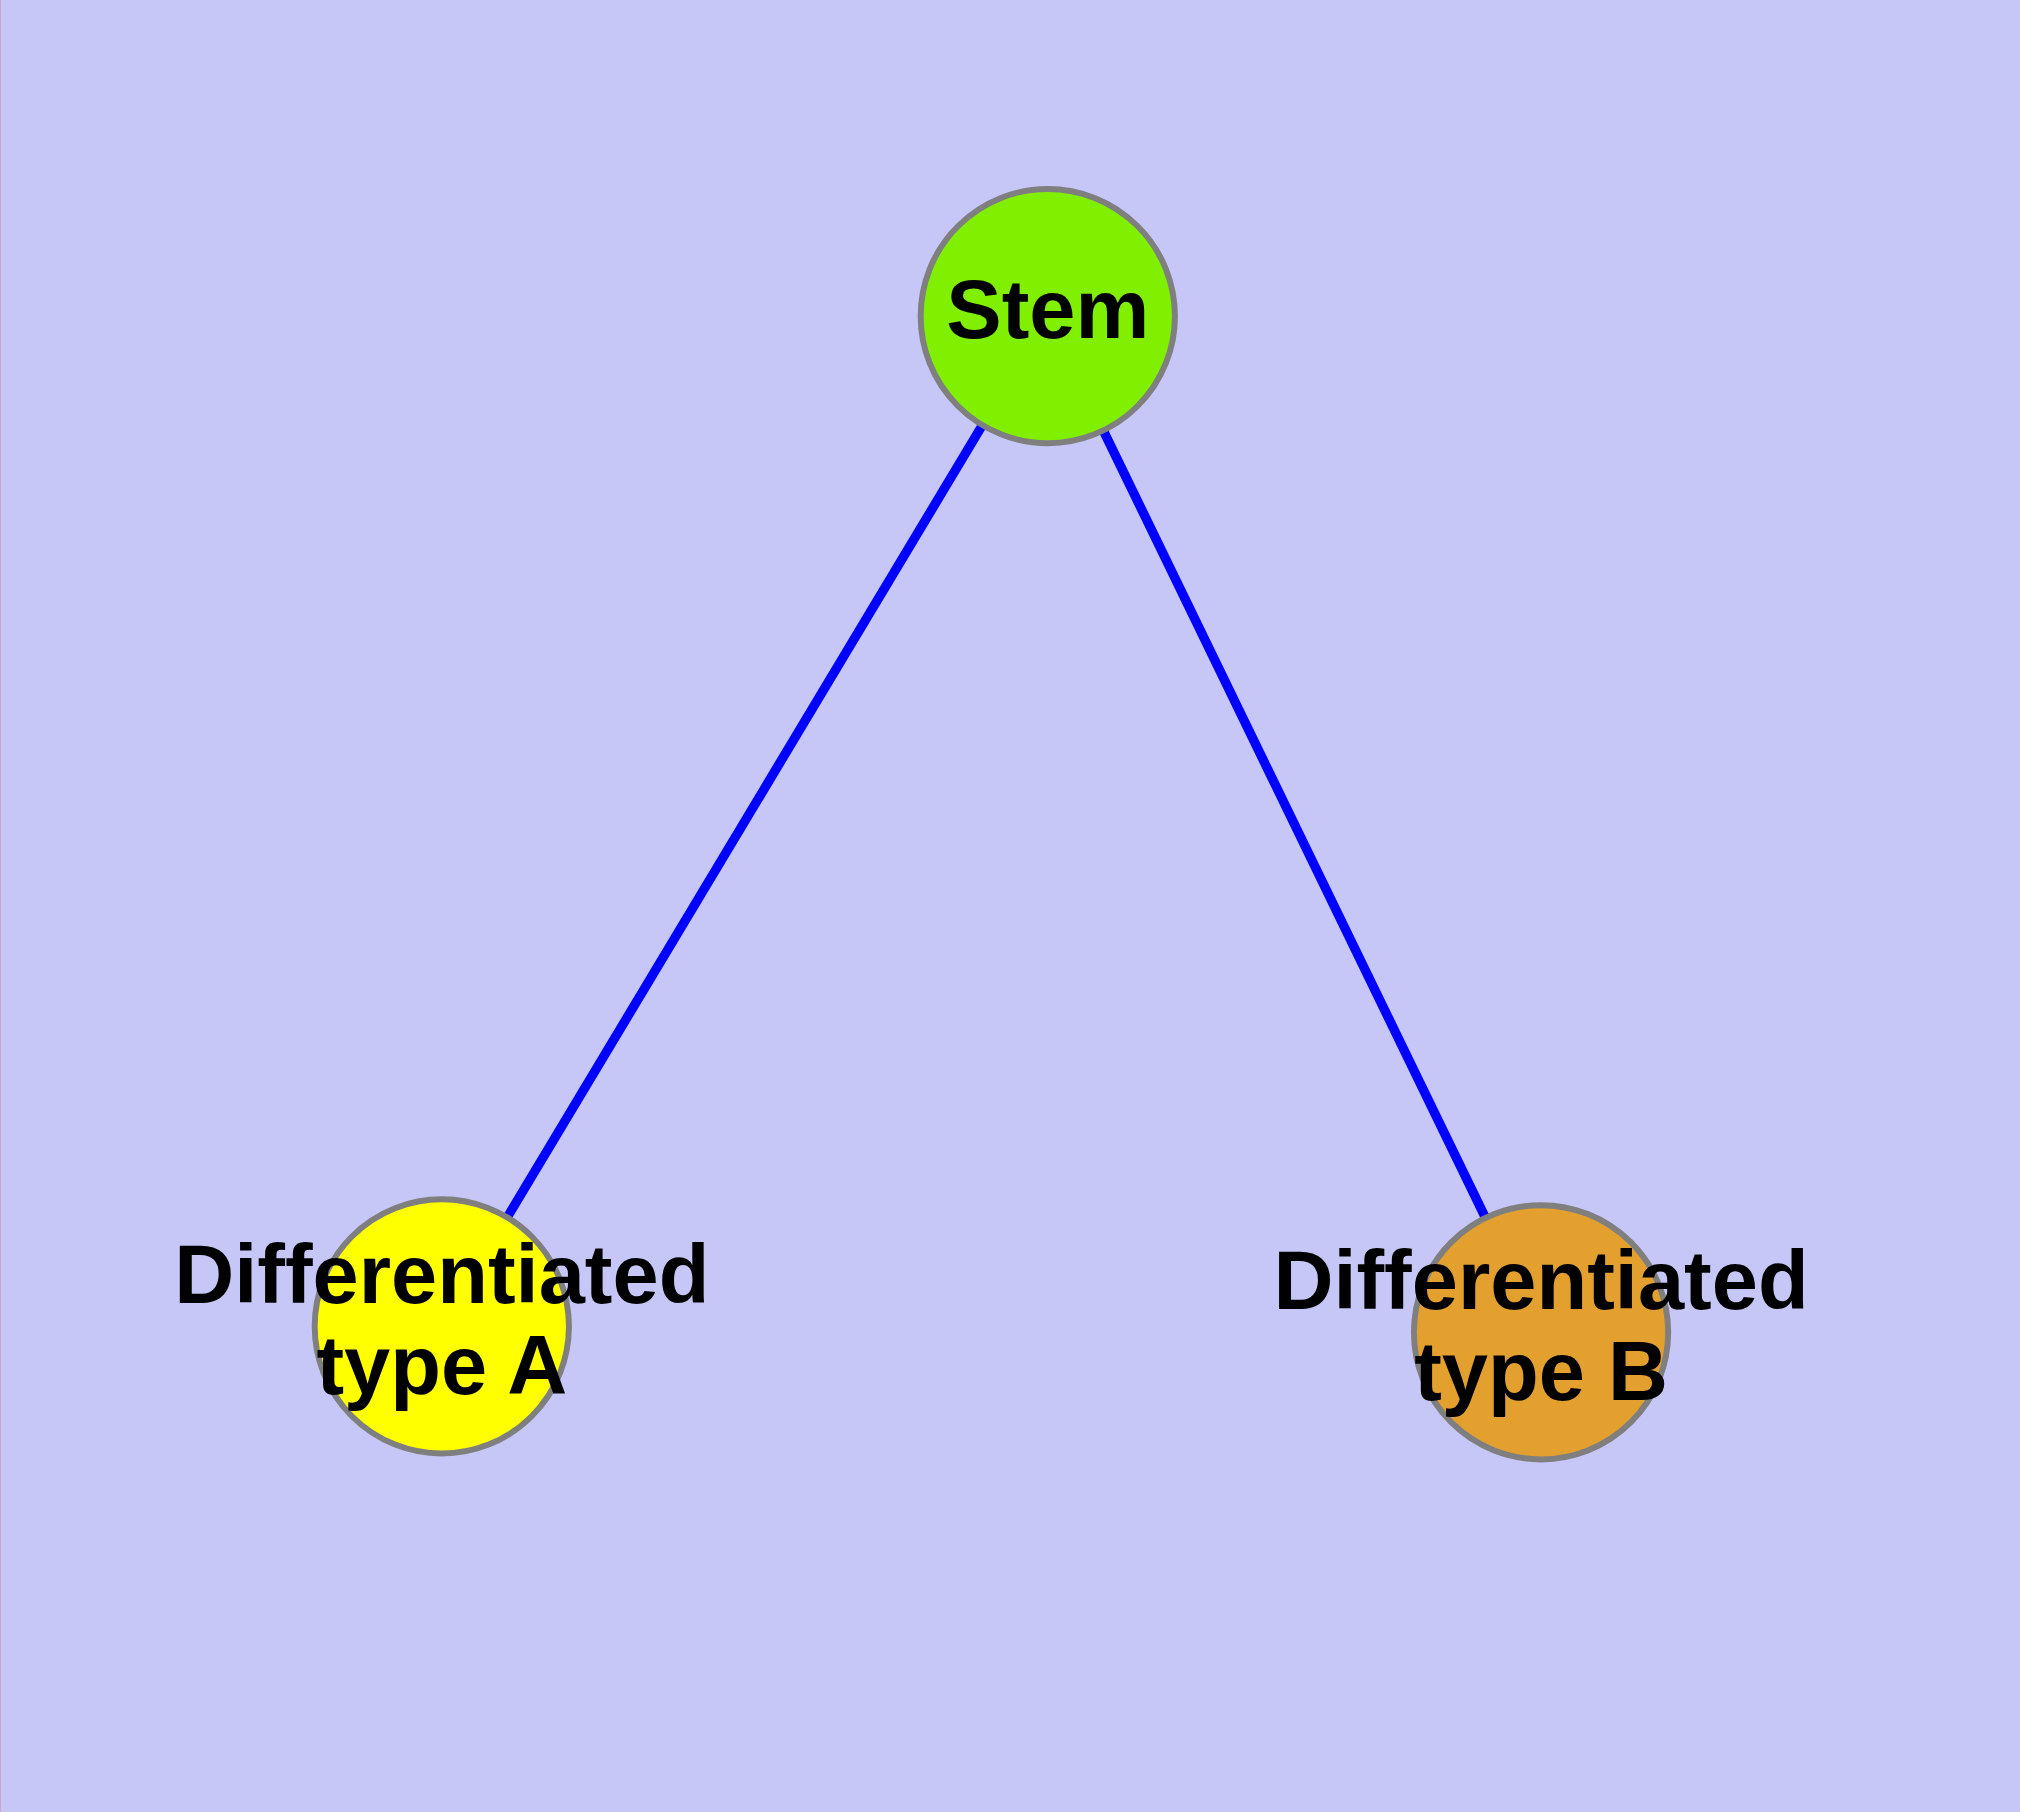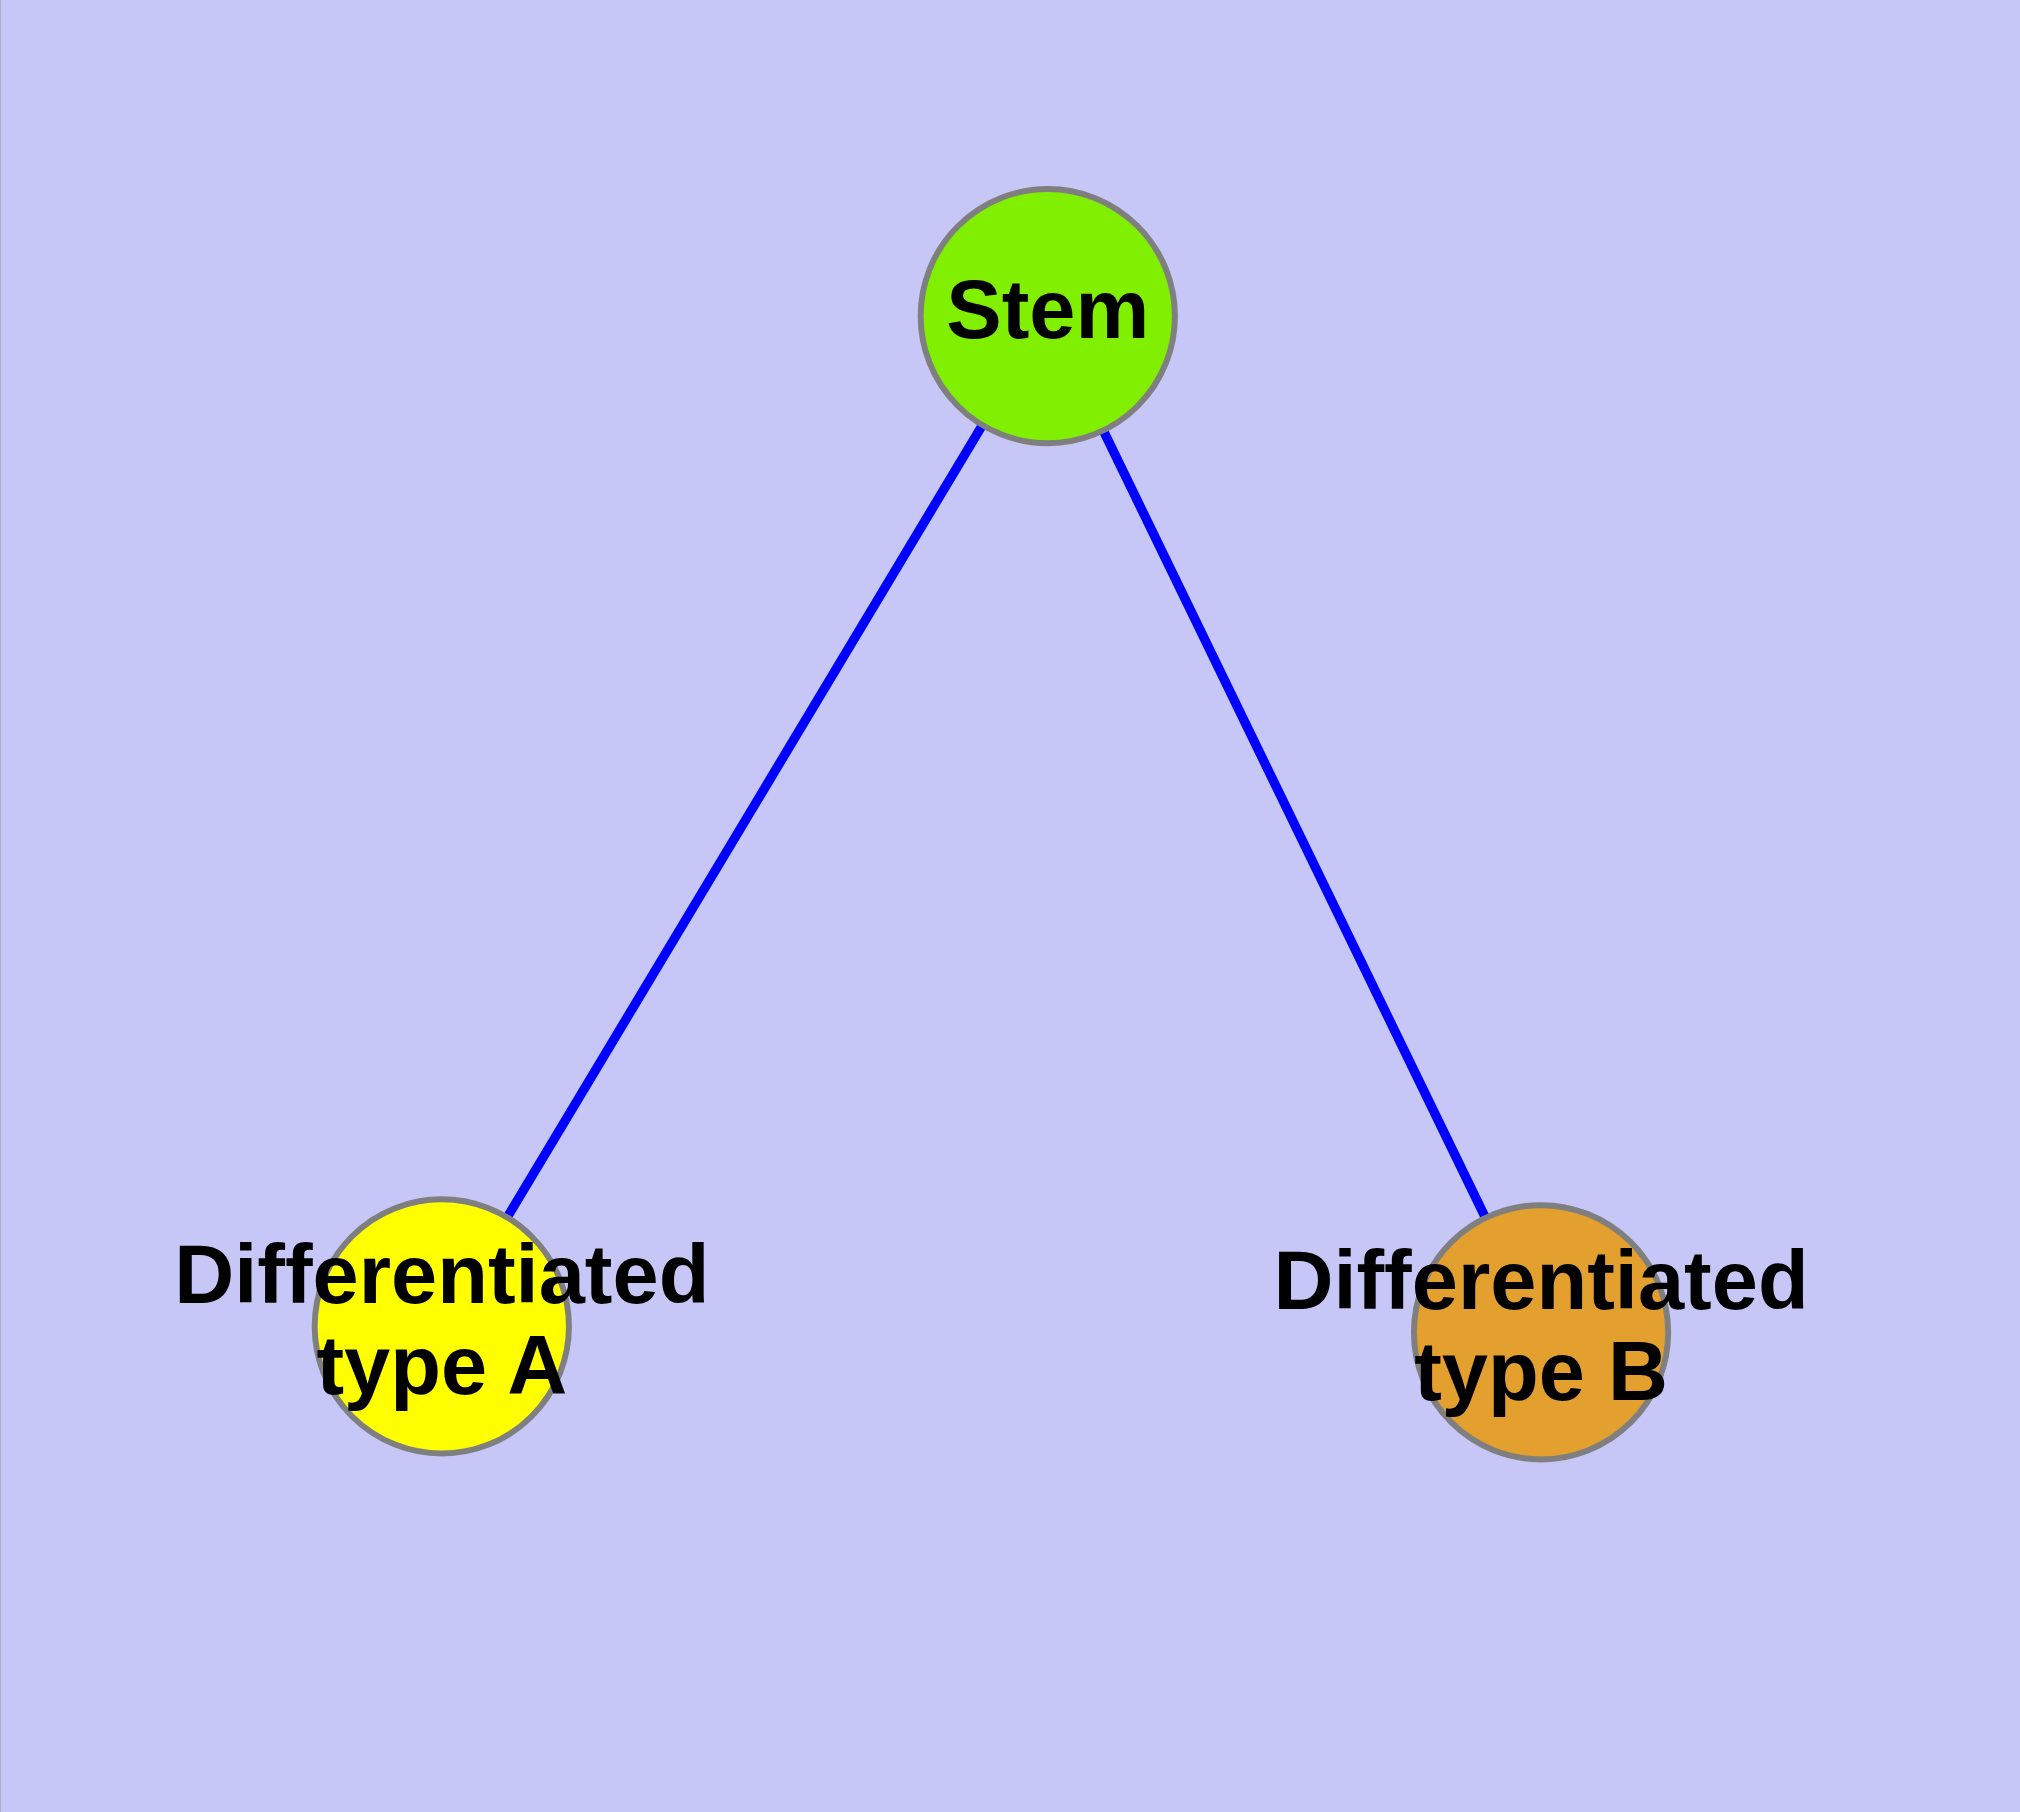--- a/index.html
+++ b/index.html
@@ -32,21 +32,21 @@
     font-weight: bold;
     fill: #000000;
     text-anchor: middle;
     dominant-baseline: middle;
     paint-order: normal;
   }
 </style>
 </head>
 <body>
 
-<div id="stage" style="width: 2021px; height: 1812px; background: #4d7c0f;">
+<div id="stage" style="width: 2021px; height: 1812px; background: #ef4444;">
   <div id="canvas">
     <svg class="graph-svg" viewBox="0 0 2384 2138" xmlns="http://www.w3.org/2000/svg">
 
       <rect id="bg-rect" x="0" y="0" width="2384" height="2138" fill="#C6C6F7"></rect>
 
       <g id="edges-layer">
           <line x1="1236" y1="373" x2="521" y2="1565" stroke="#0000FF" stroke-width="11" stroke-linecap="butt"></line>
           <line x1="1236" y1="373" x2="1818" y2="1572" stroke="#0000FF" stroke-width="11" stroke-linecap="butt"></line>
         </g>
       <g id="nodes-layer">

